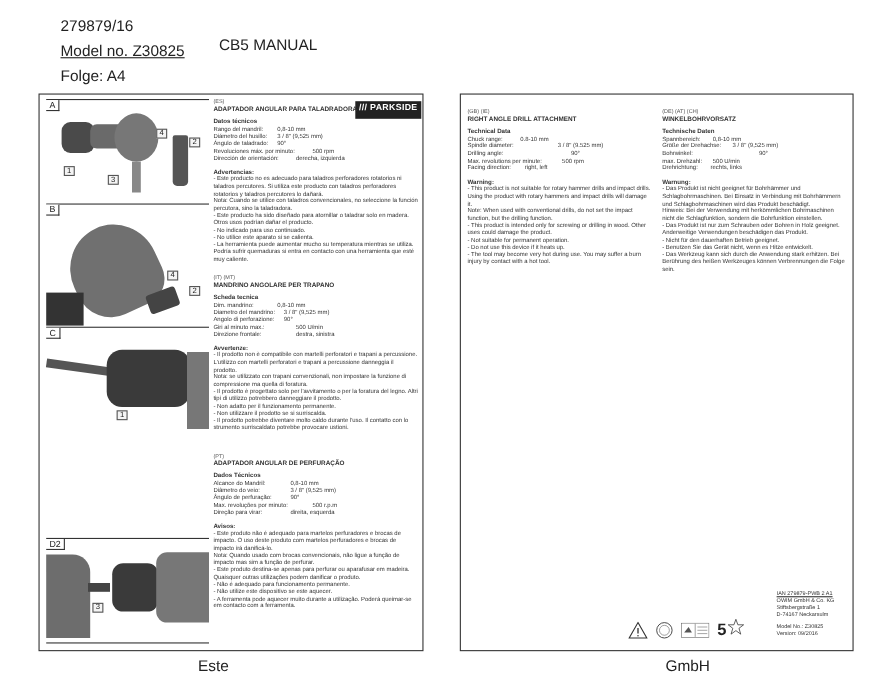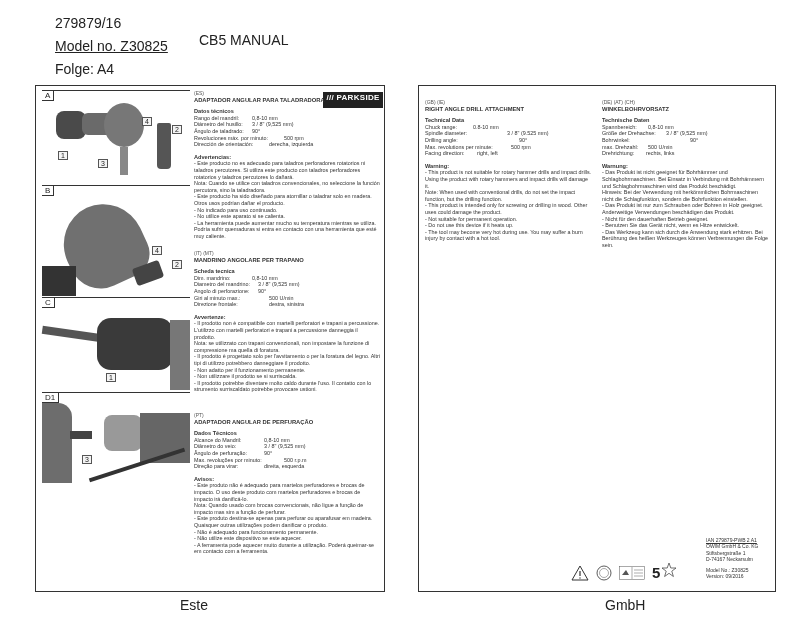--- a/index.html
+++ b/index.html
@@ -78,30 +78,29 @@
     </div>
 
     <div class="fig" style="top:207px;height:95px;">
       <span class="figtag">C</span>
       <div class="shape" style="left:0;top:32px;width:60px;height:8px;background:#555;transform:rotate(8deg);"></div>
       <div class="shape" style="left:55px;top:20px;width:76px;height:52px;background:#3a3a3a;border-radius:14px;"></div>
       <div class="shape" style="left:128px;top:22px;width:20px;height:70px;background:#777;"></div>
       <span class="num" style="left:64px;top:75px;">1</span>
     </div>
 
-    <div class="fig" style="top:302px;height:97px;">
-      <span class="figtag">D1</span>
-      <div class="shape" style="left:0;top:10px;width:30px;height:80px;background:#6d6d6d;border-radius:0 14px 0 0;"></div>
-      <div class="shape" style="left:28px;top:38px;width:22px;height:8px;background:#444;"></div>
-      <div class="shape" style="left:62px;top:22px;width:38px;height:36px;background:#999;border-radius:8px;"></div>
-      <div class="shape" style="left:98px;top:20px;width:50px;height:50px;background:#666;"></div>
-      <div class="shape" style="left:45px;top:70px;width:100px;height:4px;background:#333;transform:rotate(-18deg);"></div>
-      <span class="num" style="left:40px;top:62px;">3</span>
+
+    <div class="fig" style="top:399px;height:94px;border-bottom:1px solid #333;">
+      <span class="figtag">D2</span>
+      <div class="shape" style="left:0;top:14px;width:40px;height:76px;background:#6d6d6d;border-radius:0 16px 0 0;"></div>
+      <div class="shape" style="left:38px;top:40px;width:20px;height:8px;background:#444;"></div>
+      <div class="shape" style="left:60px;top:22px;width:42px;height:44px;background:#3a3a3a;border-radius:10px;"></div>
+      <div class="shape" style="left:100px;top:12px;width:48px;height:64px;background:#777;border-radius:10px 0 0 10px;"></div>
+      <span class="num" style="left:42px;top:58px;">3</span>
     </div>
-
   </div>
 
   <div class="brand">/// PARKSIDE</div>
 
   <div class="tcol" style="left:158px;top:4px;width:186px;">
     <div class="lang">(ES)</div>
     <div class="title">ADAPTADOR ANGULAR PARA TALADRADORA</div>
     <div class="sub">Datos técnicos</div>
     <div class="row">
         <span class="k">Rango del mandril:</span>

